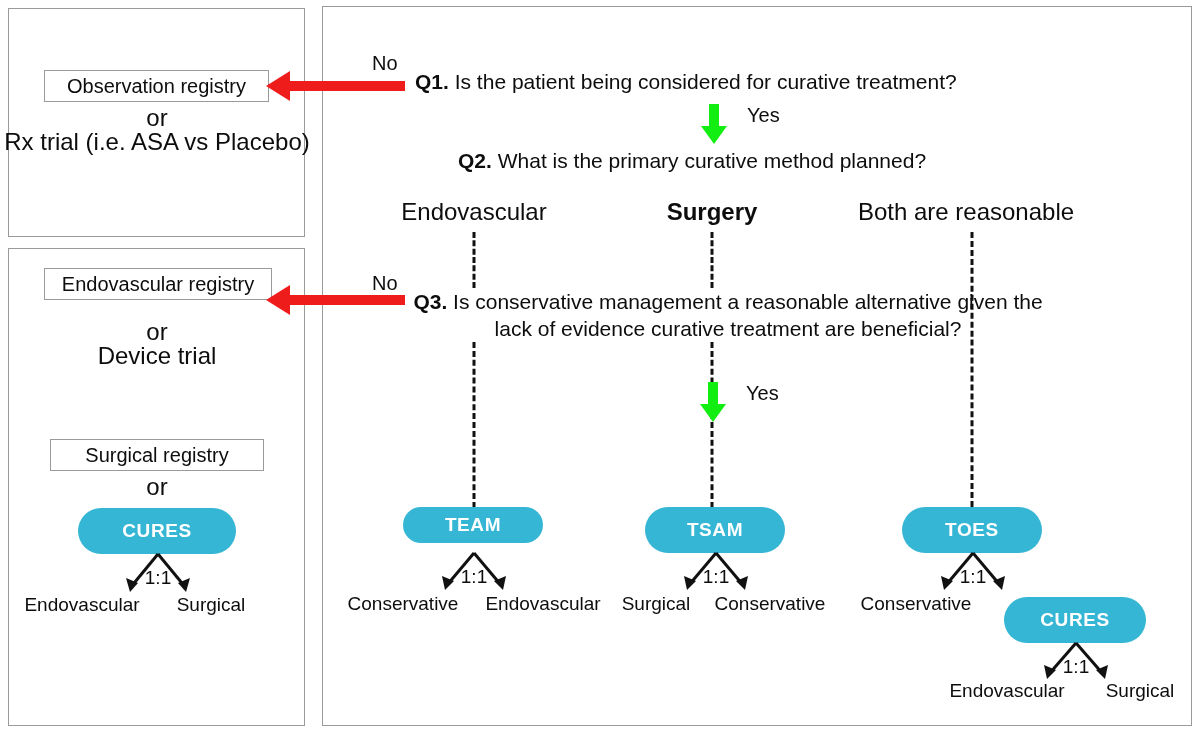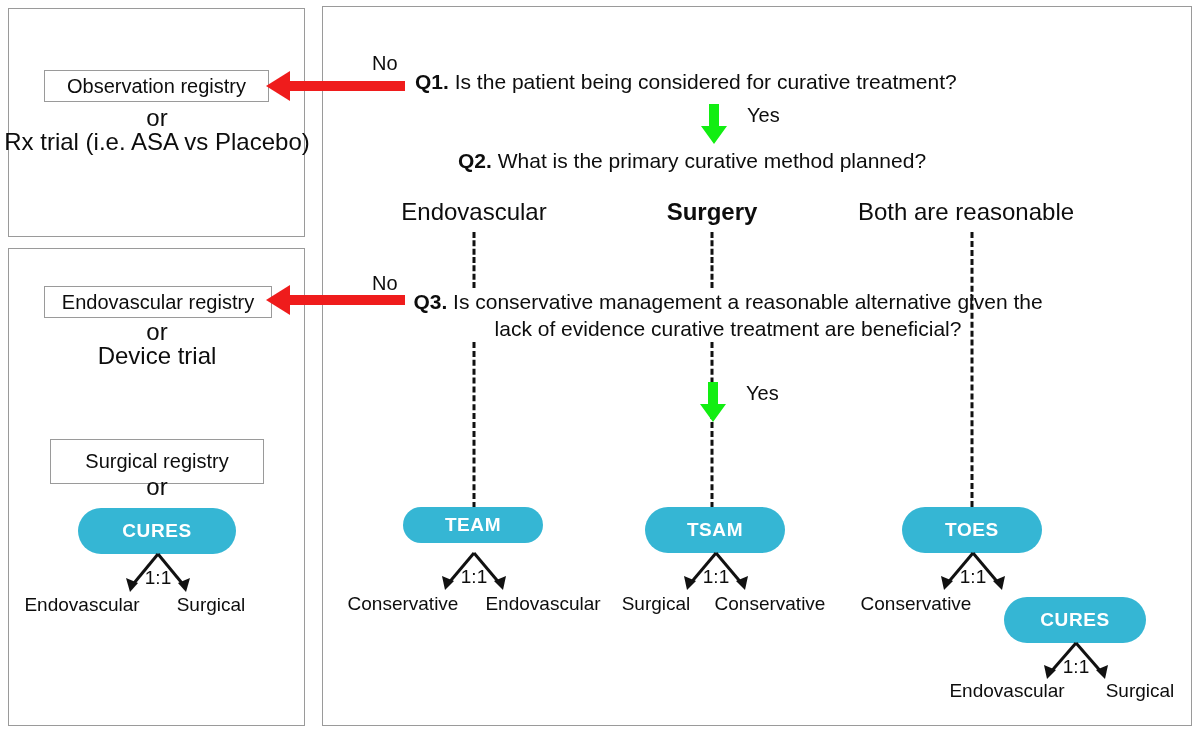--- a/index.html
+++ b/index.html
@@ -124,27 +124,27 @@
 <div class="panel" id="panel-observation"></div>
 
 <div class="labelbox" style="left:44px; top:70px; width:225px; height:32px;">
   <span>Observation registry</span>
 </div>
 <div class="plain-text centerline" style="left:157px; top:104px;">or</div>
 <div class="plain-text centerline" style="left:157px; top:128px;">Rx trial (i.e. ASA vs Placebo)</div>
 
 <div class="panel" id="panel-registries"></div>
 
-<div class="labelbox" style="left:44px; top:286px; width:228px; height:32px;">
+<div class="labelbox" style="left:44px; top:268px; width:228px; height:32px;">
   <span>Endovascular registry</span>
 </div>
 <div class="plain-text centerline" style="left:157px; top:318px;">or</div>
 <div class="plain-text centerline" style="left:157px; top:342px;">Device trial</div>
 
-<div class="labelbox" style="left:50px; top:439px; width:214px; height:45px;">
+<div class="labelbox" style="left:50px; top:439px; width:214px; height:32px;">
   <span>Surgical registry</span>
 </div>
 <div class="plain-text centerline" style="left:157px; top:473px;">or</div>
 
 <div class="pill" style="left:78px; top:508px; width:158px; height:46px;">
   <span>CURES</span>
 </div>
 
 <svg class="branch" style="left:78px; top:552px; width:160px; height:46px;" viewBox="0 0 160 46">
   <line x1="80" y1="2" x2="52" y2="36" stroke="#111" stroke-width="3"></line>

